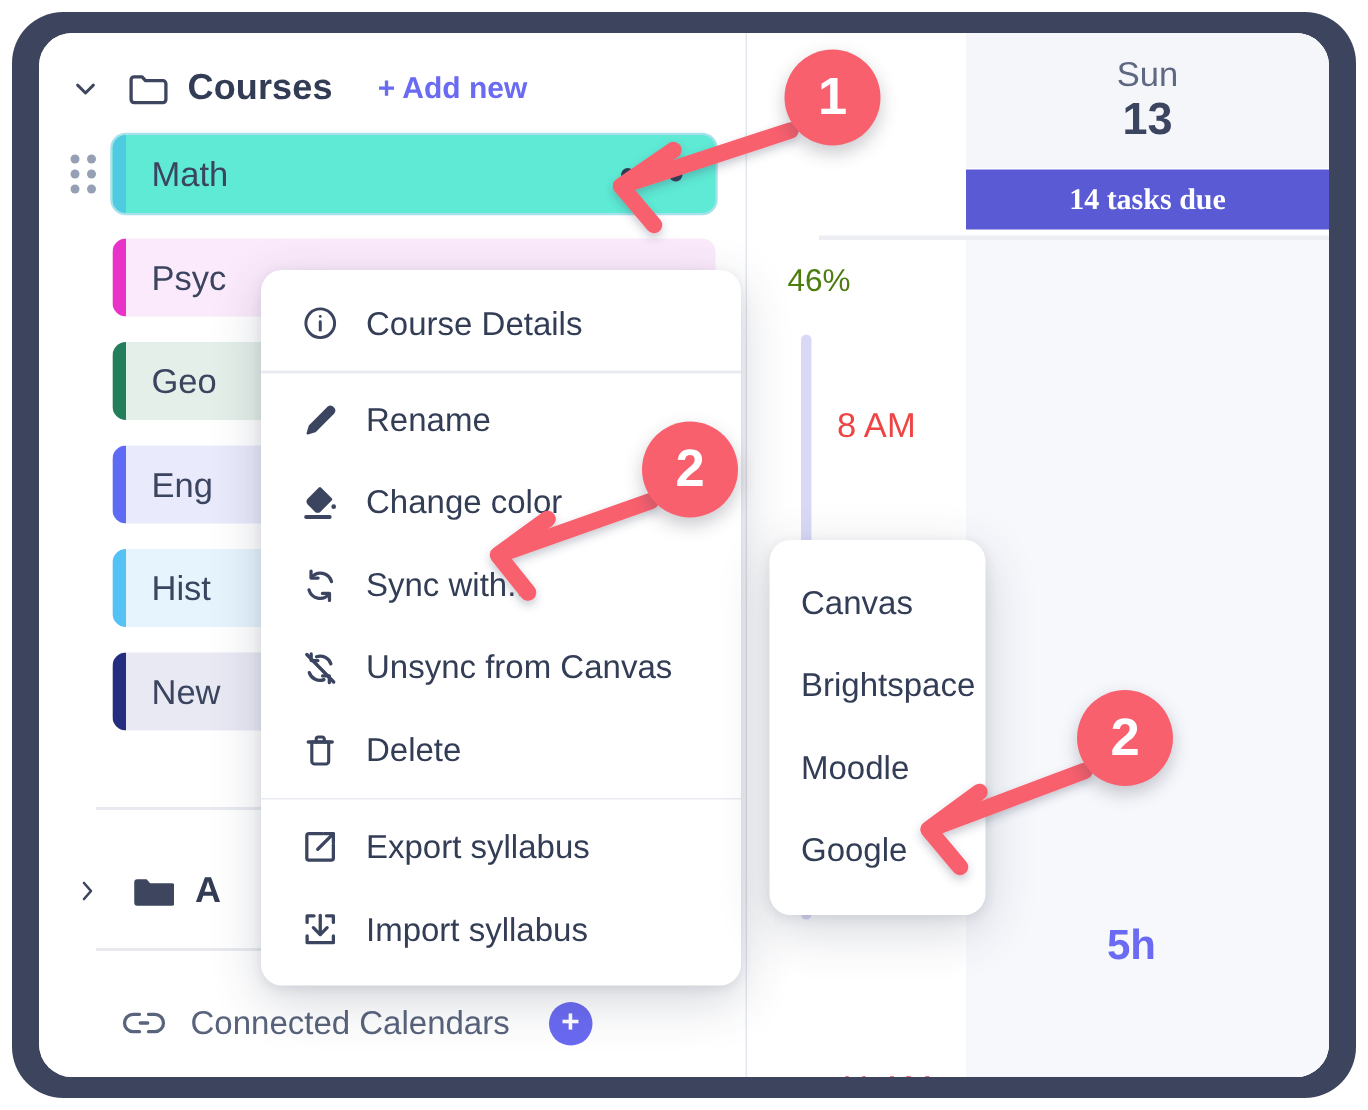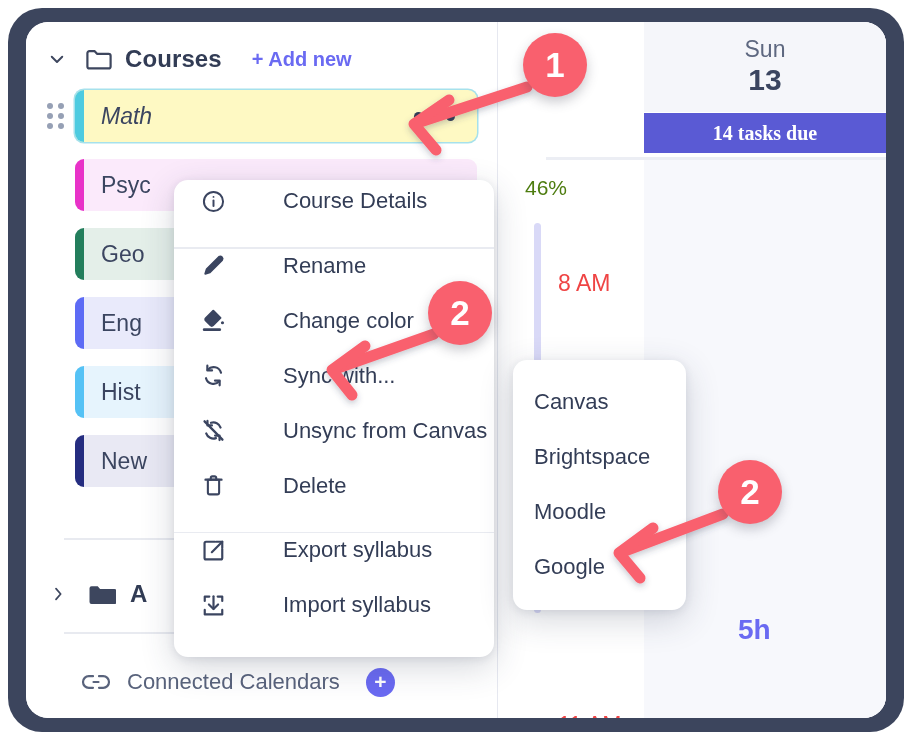--- a/index.html
+++ b/index.html
@@ -319,24 +319,24 @@
     left: 148px; top: 158px;
     width: 320px;
     background: #ffffff;
     border-radius: 14px;
     box-shadow: 0 10px 34px rgba(43,53,80,.20), 0 2px 8px rgba(43,53,80,.10);
     padding: 8px 0 10px 0;
     z-index: 40;
   }
   .ctx-item {
     display: flex;
+    align-items: center;
     height: 55px;
     padding-left: 26px;
     cursor: pointer;
-    gap: 39px;
   }
   .ctx-icon {
     width: 26px; height: 26px;
     flex: 0 0 26px;
     color: #3b4560;
     display: flex; align-items: center; justify-content: center;
   }
   .ctx-label {
     margin-left: 18px;
     font-size: 22px;
@@ -347,21 +347,21 @@
   .ctx-sep {
     height: 1.5px;
     background: #e9ebf1;
     margin: 4px 0;
   }
 
   
   .submenu {
     position: absolute;
     left: 487px; top: 338px;
-    width: 173px;
+    width: 144px;
     background: #ffffff;
     border-radius: 14px;
     box-shadow: 0 10px 34px rgba(43,53,80,.20), 0 2px 8px rgba(43,53,80,.10);
     padding: 14px 12px 16px 0;
     z-index: 45;
   }
   .sub-item {
     height: 55px;
     display: flex;
     align-items: center;
@@ -424,21 +424,21 @@
       <div class="course-list">
           <div class="course-row">
             <div class="drag-handle">
               <i></i>
               <i></i>
               <i></i>
               <i></i>
               <i></i>
               <i></i>
             </div>
-            <div class="course-chip selected" style="background: #fef9c3; font-style: italic;">
+            <div class="course-chip selected" style="background: #5eead4;">
               <div class="chip-bar" style="background: rgb(78, 203, 224);"></div>
               <div class="chip-label">Math</div>
               <div class="chip-dots">
                 <i></i>
                 <i></i>
                 <i></i>
               </div>
             </div>
           </div>
           <div class="course-row">

